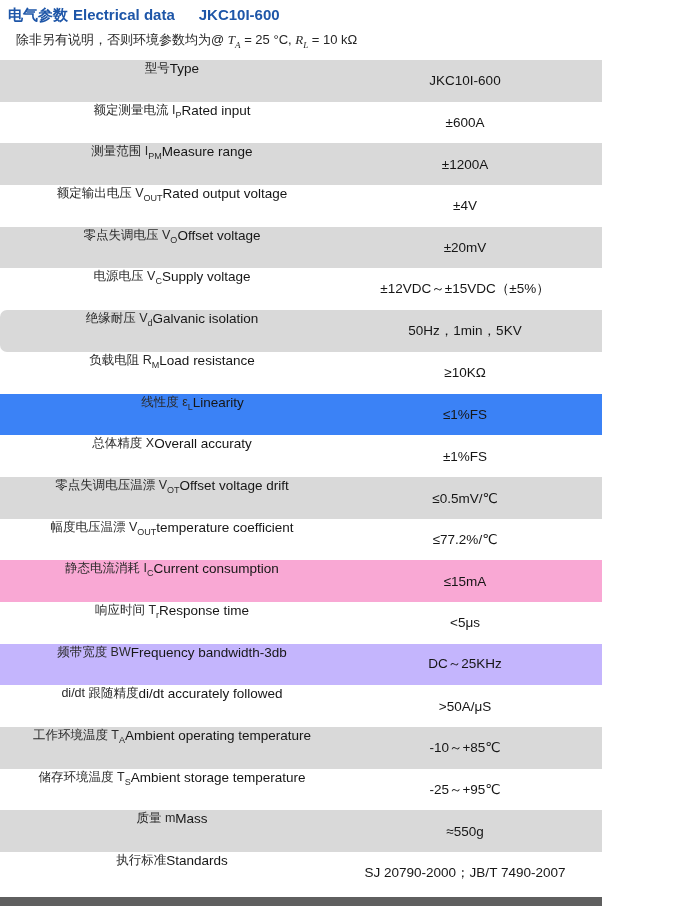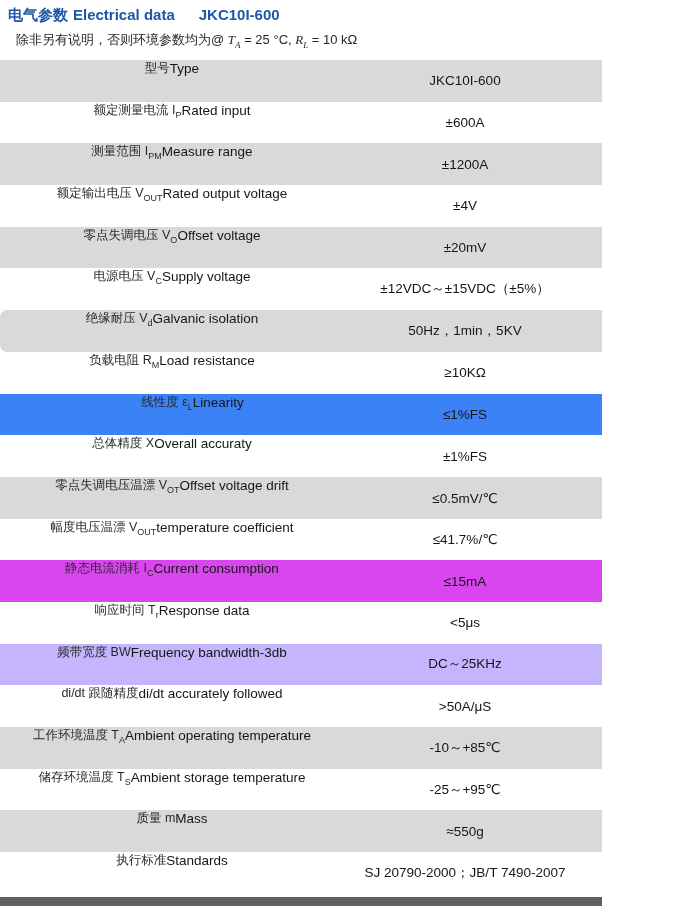--- a/index.html
+++ b/index.html
@@ -118,33 +118,33 @@
           <div class="label-cn">零点失调电压温漂 V<sub>OT</sub></div>
           <div class="label-en">Offset voltage drift</div>
         </div>
         <div class="cell-value">≤0.5mV/℃</div>
       </div>
       <div class="trow">
         <div class="cell-label">
           <div class="label-cn">幅度电压温漂 V<sub>OUT</sub></div>
           <div class="label-en">temperature coefficient</div>
         </div>
-        <div class="cell-value">≤41.7%/℃</div>
+        <div class="cell-value">≤77.2%/℃</div>
       </div>
-      <div class="trow shaded" style="background: #d946ef;">
+      <div class="trow shaded" style="background: #f9a8d4;">
         <div class="cell-label">
           <div class="label-cn">静态电流消耗 I<sub>C</sub></div>
           <div class="label-en">Current consumption</div>
         </div>
         <div class="cell-value">≤15mA</div>
       </div>
       <div class="trow">
         <div class="cell-label">
           <div class="label-cn">响应时间 T<sub>r</sub></div>
-          <div class="label-en">Response data</div>
+          <div class="label-en">Response time</div>
         </div>
         <div class="cell-value">&lt;5μs</div>
       </div>
       <div class="trow shaded" style="background: #c4b5fd;">
         <div class="cell-label">
           <div class="label-cn">频带宽度 BW</div>
           <div class="label-en">Frequency bandwidth-3db</div>
         </div>
         <div class="cell-value">DC～25KHz</div>
       </div>

